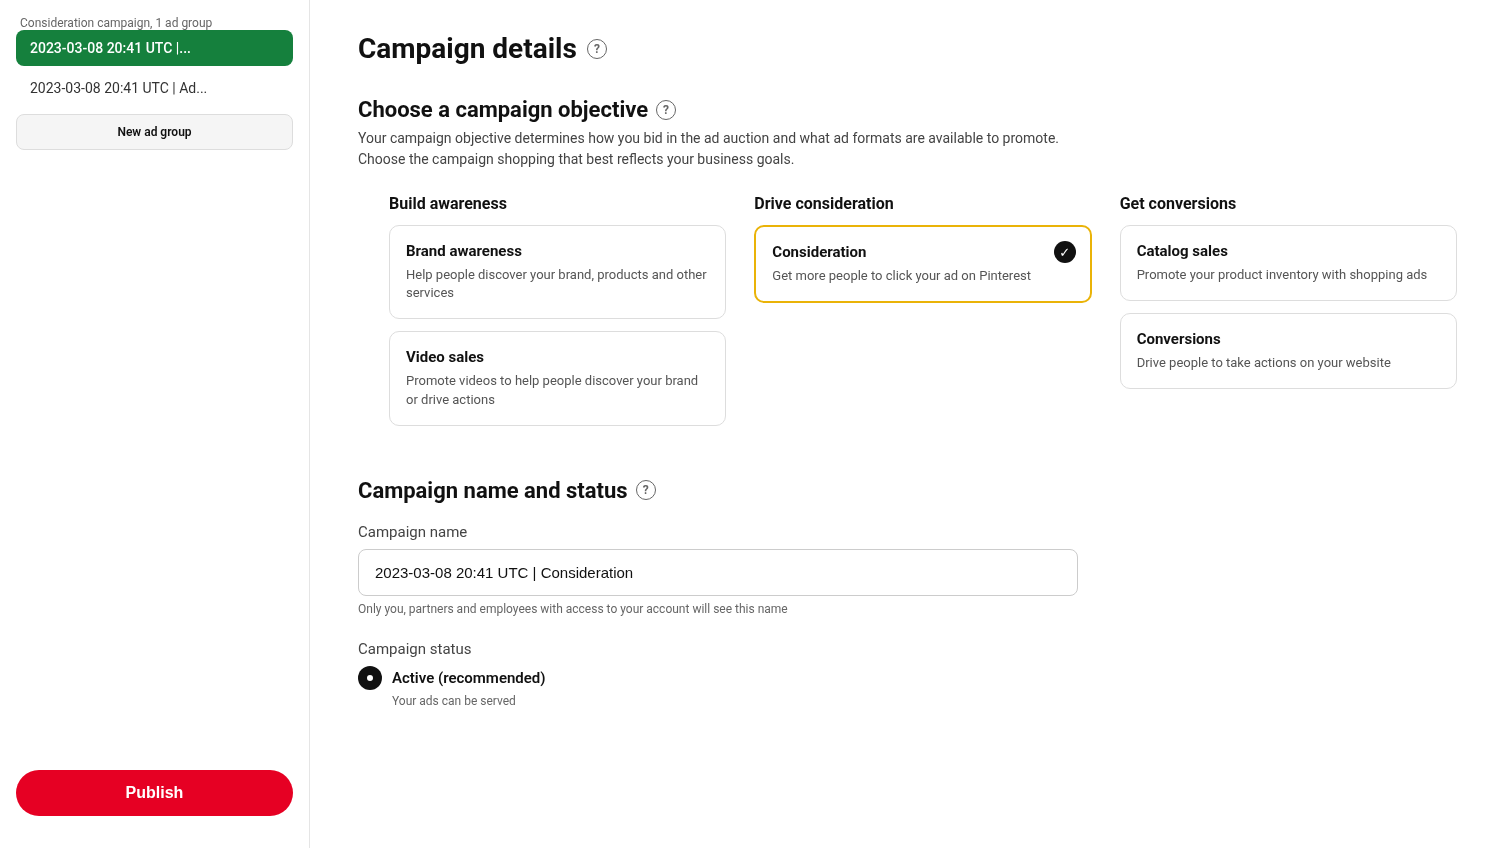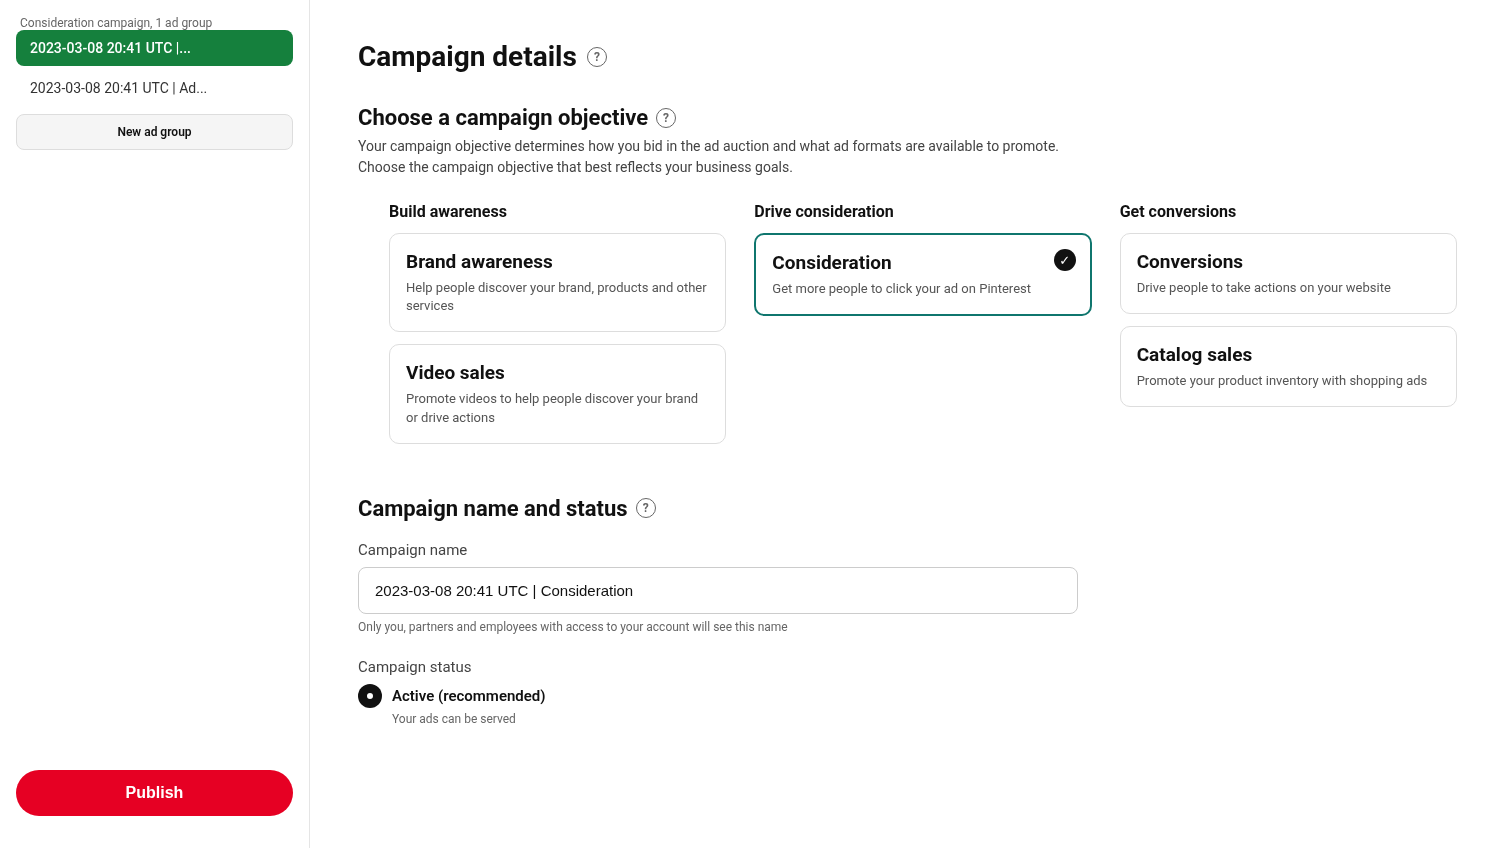--- a/index.html
+++ b/index.html
@@ -64,21 +64,21 @@
       border-radius: 24px;
       padding: 14px;
       font-size: 16px;
       font-weight: 600;
       cursor: pointer;
     }
 
     
     .main-content {
       flex: 1;
-      padding: 40px 48px;
+      padding: 32px 48px;
       overflow-y: auto;
     }
     .page-title {
       font-size: 28px;
       font-weight: 700;
       margin-bottom: 8px;
       display: flex;
       align-items: center;
       gap: 10px;
     }
@@ -127,24 +127,24 @@
     .objective-card {
       border: 1px solid #ddd;
       border-radius: 10px;
       padding: 16px;
       margin-bottom: 12px;
       cursor: pointer;
       position: relative;
       background: #fff;
     }
     .objective-card.selected {
-      border: 2px solid #0f766e;
+      border: 2px solid #eab308;
     }
     .objective-card-title {
-      font-size: 19px;
+      font-size: 15px;
       font-weight: 700;
       margin-bottom: 6px;
     }
     .objective-card-desc {
       font-size: 13px;
       color: #555;
       line-height: 1.4;
     }
     .check-icon {
       position: absolute;
@@ -244,21 +244,21 @@
       <span class="help-icon">?</span>
     </h1>
 
     <div style="margin-top: 32px;">
       <h2 class="section-title">
         <span>Choose a campaign objective</span>
         <span class="help-icon">?</span>
       </h2>
       <div class="section-desc">
         <span>Your campaign objective determines how you bid in the ad auction and what ad formats are available to promote.</span><br>
-        <span>Choose the campaign objective that best reflects your business goals.</span>
+        <span>Choose the campaign shopping that best reflects your business goals.</span>
       </div>
 
       <div class="objectives-grid">
 
         <div>
           <div class="objective-column-title">Build awareness</div>
           <div class="objective-card">
             <div class="objective-card-title">Brand awareness</div>
             <div class="objective-card-desc">Help people discover your brand, products and other services</div>
           </div>
@@ -273,26 +273,26 @@
           <div class="objective-card selected">
             <div class="objective-card-title">Consideration</div>
             <div class="objective-card-desc">Get more people to click your ad on Pinterest</div>
             <div class="check-icon">✓</div>
           </div>
         </div>
 
         <div>
           <div class="objective-column-title">Get conversions</div>
           <div class="objective-card">
+            <div class="objective-card-title">Catalog sales</div>
+            <div class="objective-card-desc">Promote your product inventory with shopping ads</div>
+          </div>
+          <div class="objective-card">
             <div class="objective-card-title">Conversions</div>
             <div class="objective-card-desc">Drive people to take actions on your website</div>
-          </div>
-          <div class="objective-card">
-            <div class="objective-card-title">Catalog sales</div>
-            <div class="objective-card-desc">Promote your product inventory with shopping ads</div>
           </div>
         </div>
       </div>
     </div>
 
     <div class="campaign-name-section">
       <h2 class="section-title">
         <span>Campaign name and status</span>
         <span class="help-icon">?</span>
       </h2>

